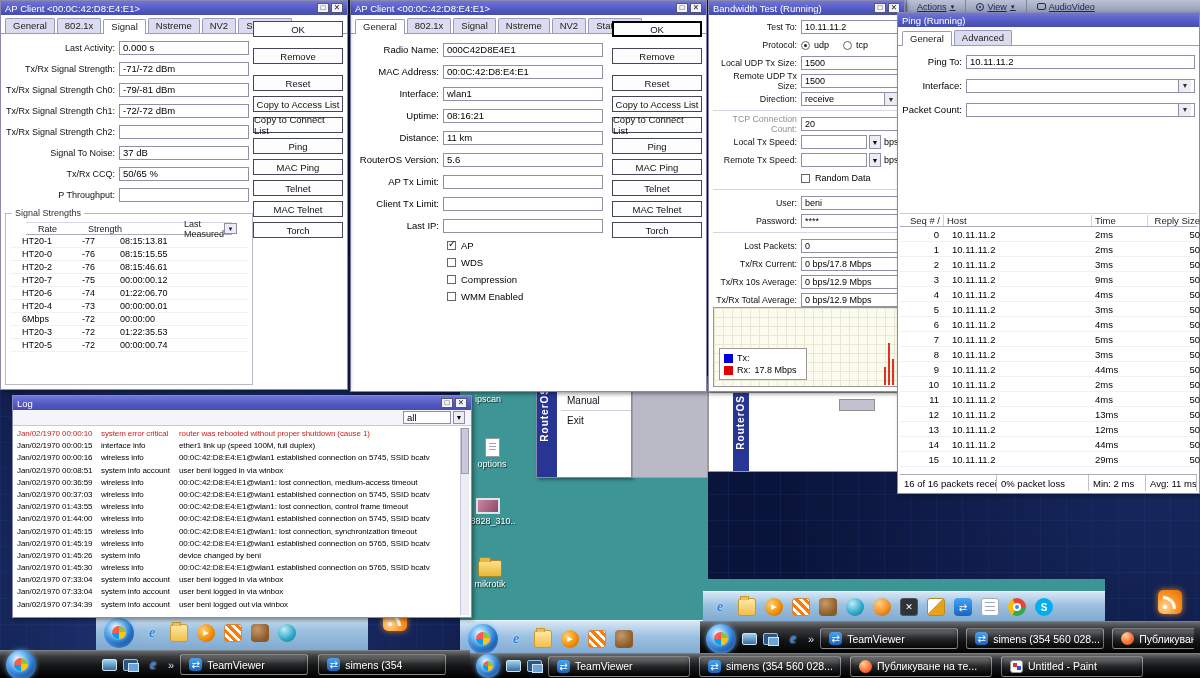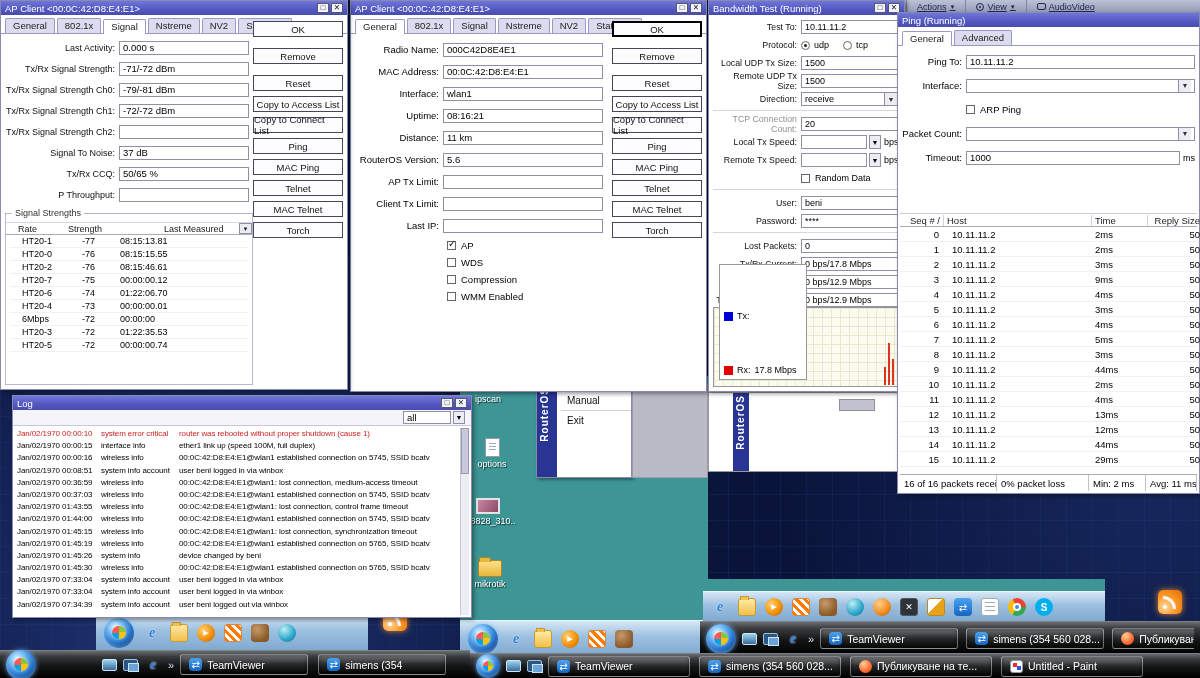--- a/index.html
+++ b/index.html
@@ -46,21 +46,21 @@
   #w-signal { left:0; top:0; width:348px; height:390px; }
   #w-signal .body { padding:6px 4px 0 4px; }
   .frow { display:flex; align-items:center; margin-bottom:6px; height:15px; }
   #w-signal .flabel { width:114px; text-align:right; padding-right:4px; font-size:9px; color:#111; flex:none; }
   #w-signal .inp { width:130px; flex:none; }
   .bcol { position:absolute; top:20px; right:4px; width:90px; }
   #w-signal .grp { position:absolute; left:4px; top:212px; width:248px; height:172px;
                    border:1px solid #b8b8cc; }
   .grplab { position:absolute; top:-6px; left:6px; background:#fff; padding:0 3px; font-size:9px; color:#333; }
   .shead { display:flex; height:13px; border-bottom:1px solid #aab; font-size:9px; color:#222;
-           align-items:center; margin:8px 0 0; border-top:1px solid #d6d6e6; }
+           align-items:center; margin:8px 20px 0; border-top:1px solid #d6d6e6; }
   .srow { display:flex; height:13px; align-items:center; font-size:9px; margin:0 4px;
           border-bottom:1px solid #f0f0f6; }
   .sc0 { width:12px; flex:none; }
   .scRate { width:50px; flex:none; }
   .scDb { width:26px; flex:none; text-align:right; padding-right:3px; }
   .scBar { width:22px; flex:none; }
   .sbar { width:16px; height:8px; background:#4aa8e8; }
   .scLast { flex:1; text-align:left; }
   .sortbtn { width:13px; height:11px; border:1px solid #8f8fa8; background:#ececf4; font-size:6px;
              display:grid; place-items:center; flex:none; }
@@ -84,21 +84,21 @@
   .sfx { font-size:9px; margin-left:3px; }
   .uparr { font-size:7px; margin-left:3px; }
   .chart { position:absolute; left:4px; top:306px; width:188px; height:80px; border:1px solid #999;
            background-color:#fbfbee;
            background-image:linear-gradient(#e8e8d0 1px, transparent 1px),
                             linear-gradient(90deg,#e8e8d0 1px, transparent 1px);
            background-size:9px 9px; }
   .sp { position:absolute; bottom:1px; width:2px; background:#e03020; }
   .legend { position:absolute; left:5px; bottom:6px; width:88px; background:#fff; border:1px solid #999;
             padding:3px 4px; font-size:9px; }
-  .lgrow { display:flex; align-items:center; gap:4px; height:12px;margin-top:42px; }
+  .lgrow { display:flex; align-items:center; gap:4px; height:12px; }
   .lgsq { width:9px; height:9px; flex:none; }
 
   
   #w-ping { left:897px; top:12px; width:303px; height:482px; }
   #w-ping .body { padding:8px 4px 0 4px; }
   .prow { display:flex; align-items:center; margin-bottom:9px; height:15px; }
   .plabel { width:64px; text-align:right; padding-right:4px; font-size:9.5px; flex:none; }
   #w-ping .inp { flex:1; }
   .ptable { position:absolute; left:2px; right:2px; top:200px; }
   .phead { display:flex; height:14px; border-bottom:1px solid #aab; border-top:1px solid #ccd;
@@ -728,35 +728,25 @@
         <span class="inp">10.11.11.2</span>
         </div>
       <div class="prow">
           <span class="plabel">Interface:</span>
         <span class="inp">
             <span class="val"></span>
             <span class="dd">▼</span>
           </span>
         </div>
       <div class="prow">
-          <span class="plabel"></span>
-        <span class="cb"></span>
-        <span style="font-size:9.5px;margin-left:5px;">ARP Ping</span>
-        </div>
-      <div class="prow">
           <span class="plabel">Packet Count:</span>
         <span class="inp">
             <span class="val"></span>
             <span class="dd">▼</span>
           </span>
-        </div>
-      <div class="prow">
-          <span class="plabel">Timeout:</span>
-        <span class="inp">1000</span>
-        <span class="sfx">ms</span>
         </div>
     </div>
     <div class="ptable">
       <div class="phead">
         <span class="pc-seq">Seq # /</span>
         <span class="pc-host">Host</span>
         <span class="pc-time">Time</span>
         <span class="pc-size">Reply Size</span>
 
       </div>

